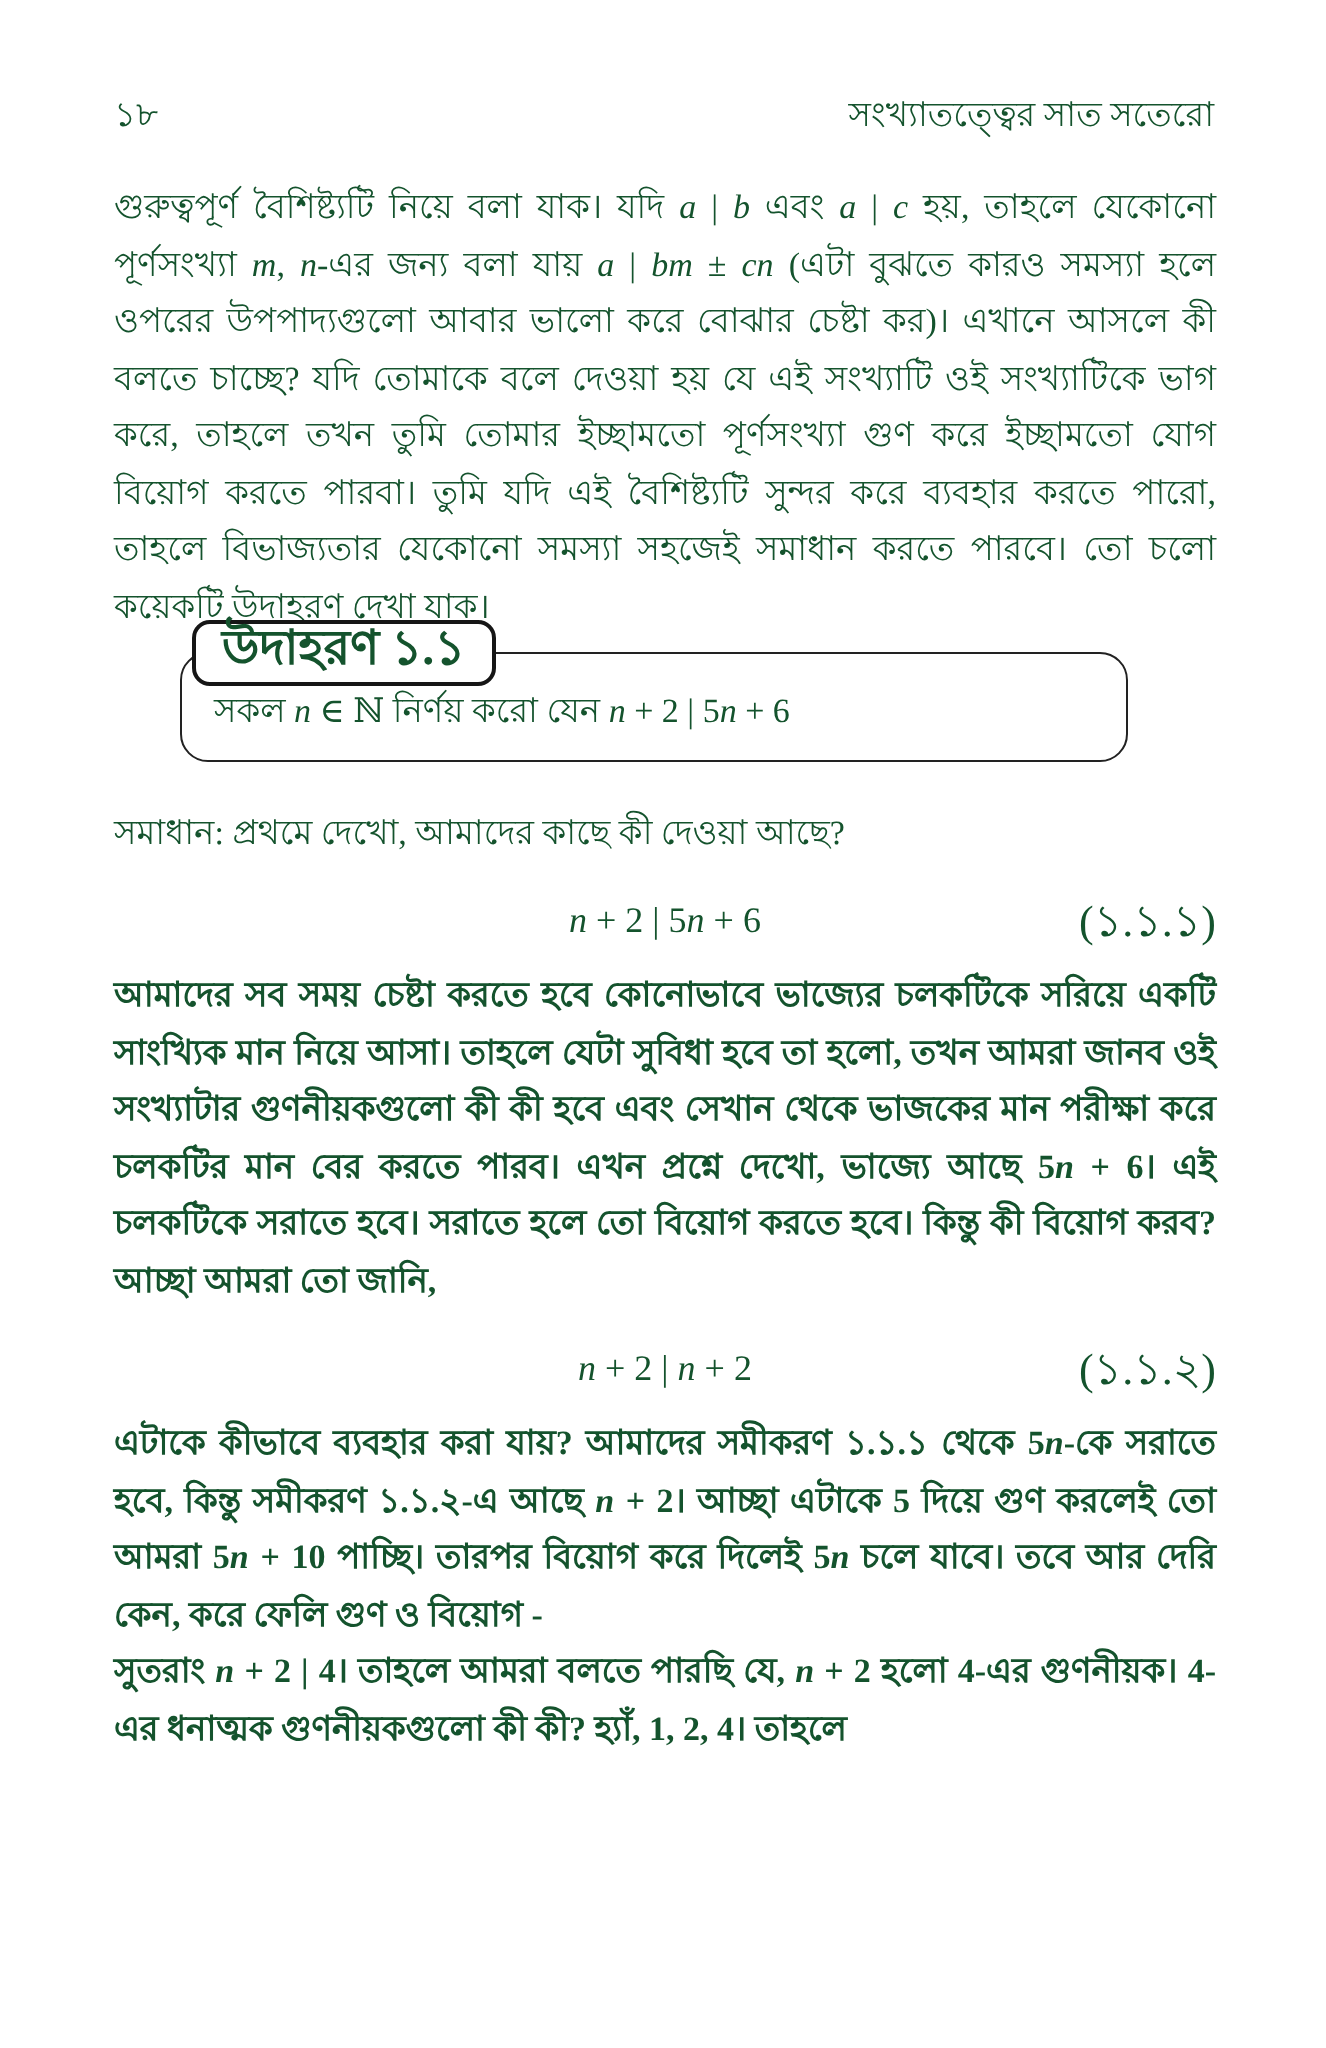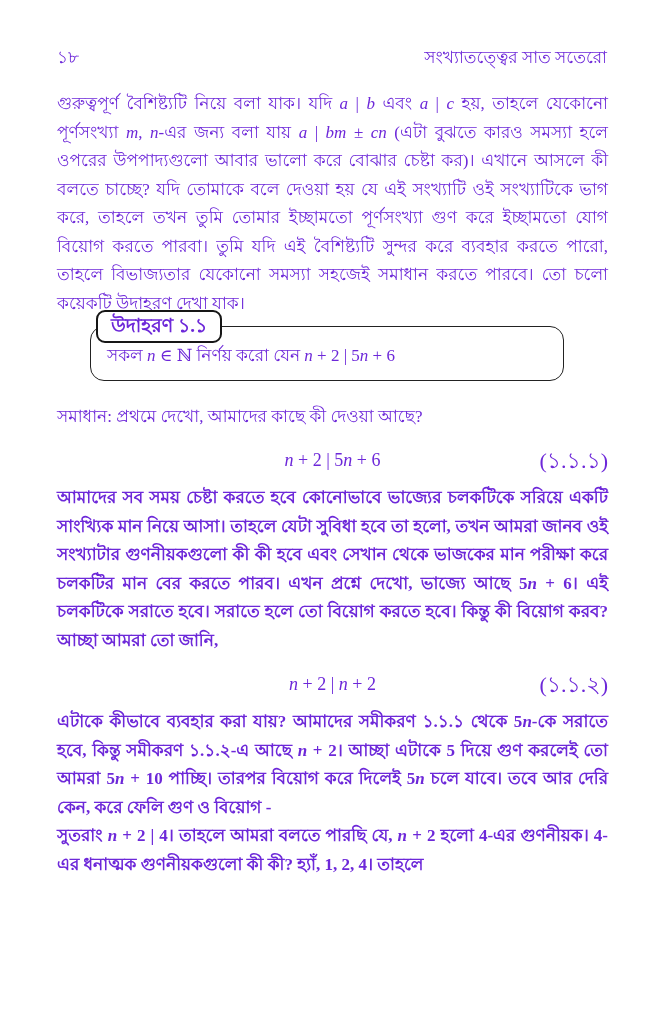--- a/index.html
+++ b/index.html
@@ -1,21 +1,21 @@
 <!DOCTYPE html>
 <html lang="bn"><head>
 <meta charset="utf-8">
 <style>
   html, body { margin: 0; padding: 0; background: #ffffff; }
   .page {
     position: relative;
     width: 663px;
     height: 1024px;
     background: #ffffff;
-    color: #6d28d9;
+    color: #14532d;
     font-family: "Liberation Serif", "DejaVu Serif", serif;
     overflow: hidden;
     margin: 0 auto;
   }
   .page-header {
     position: absolute;
     top: 44px;
     left: 57px;
     right: 56px;
     display: flex;
@@ -47,21 +47,21 @@
   }
   .example-label {
     position: absolute;
     top: -17px;
     left: 5px;
     background: #ffffff;
     border: 2.8px solid #161616;
     border-radius: 9px;
     padding: 1px 13px 3px 13px;
     font-weight: bold;
-    font-size: 19px;
+    font-size: 24px;
     line-height: 25px;
     white-space: nowrap;
   }
 
   .solution-paragraph { margin-top: 14px; }
   .solution-lead { font-weight: normal; }
 
   .equation {
     position: relative;
     text-align: center;

